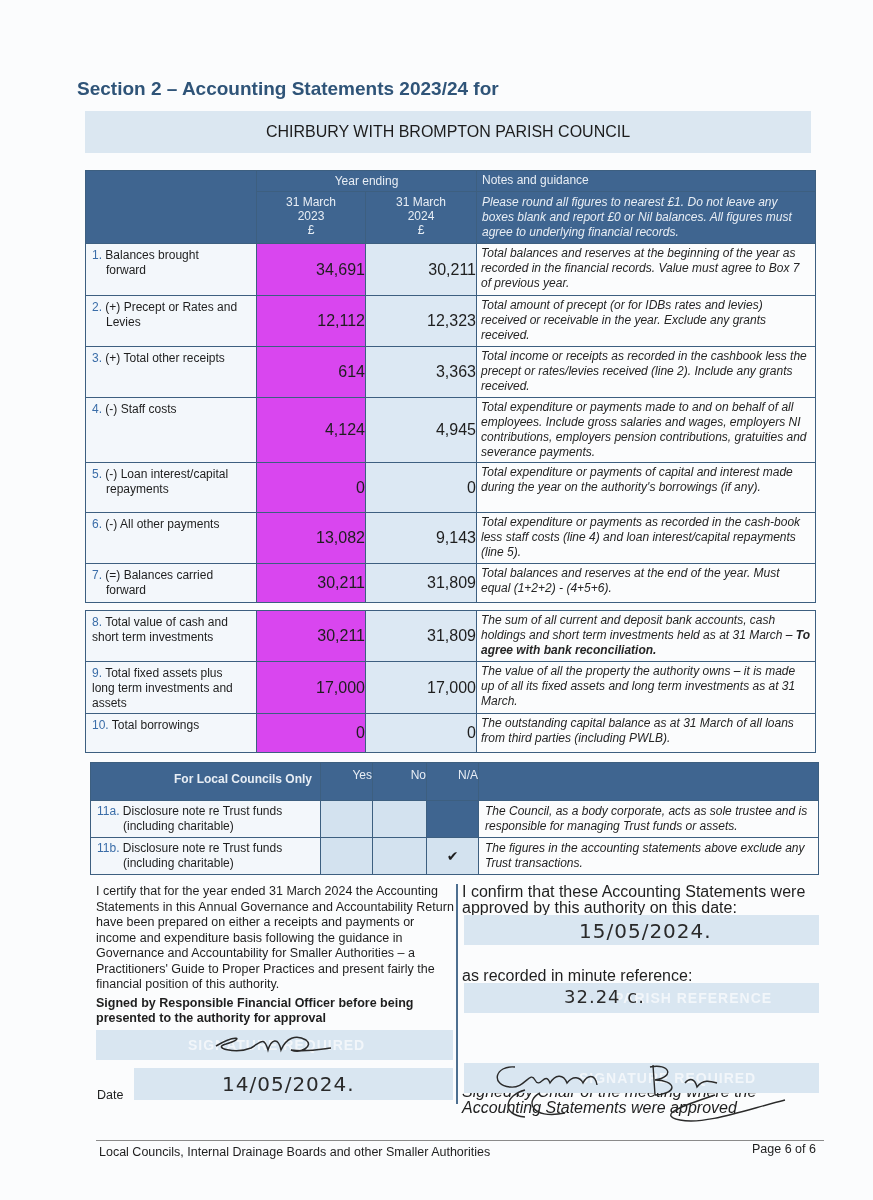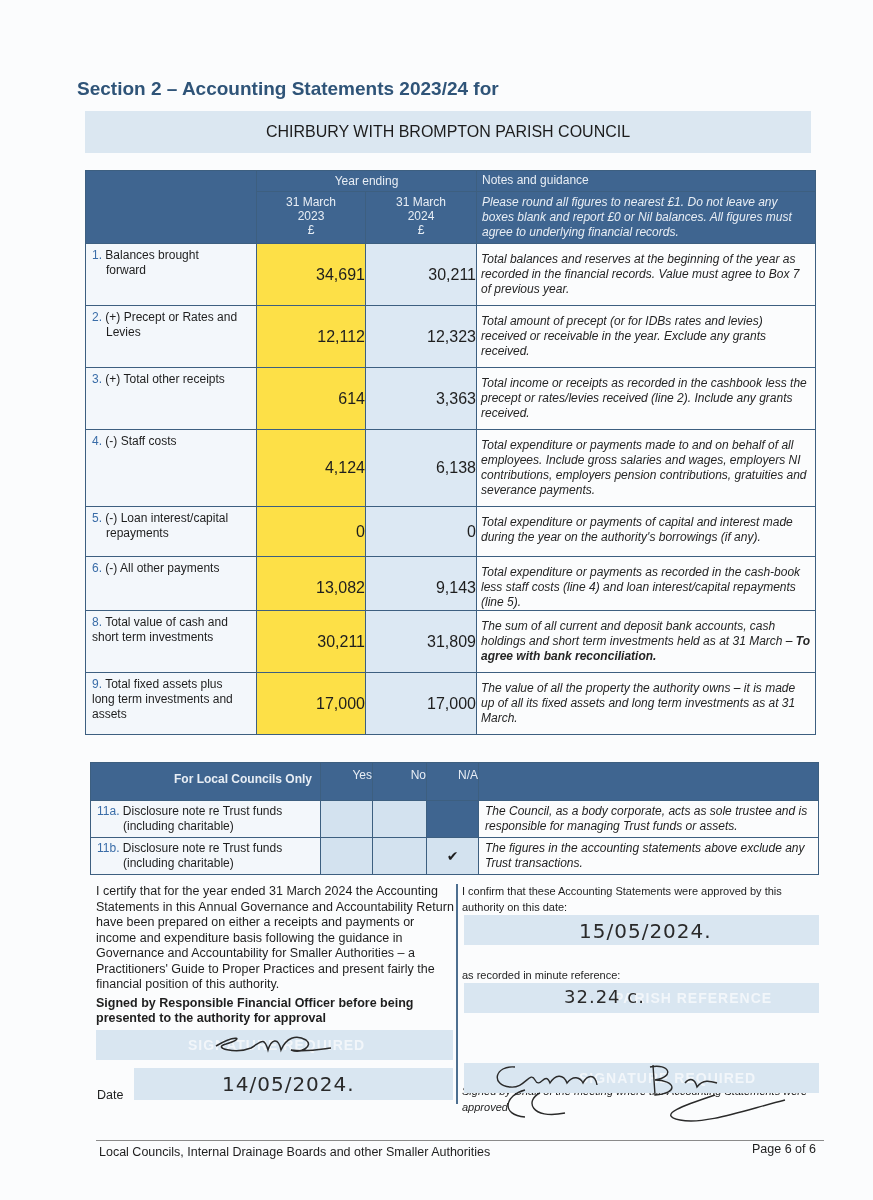--- a/index.html
+++ b/index.html
@@ -21,23 +21,23 @@
   td, th { border: 1px solid #3d5f80; padding: 0; vertical-align: top; }
   .main-table { left: 85px; top: 170px; width: 730px; }
   .hdr { background: #3f6590; color: #e8eef5; font-weight: normal; font-size: 12px; }
   .hdr-notes { text-align: left; padding: 2px 5px; }
   .hdr-year { text-align: center; padding: 3px 0; }
   .hdr-col { text-align: center; line-height: 14px; padding: 3px 0; }
   .hdr-guide { font-style: italic; text-align: left; padding: 3px 5px; line-height: 15px; }
   .lbl { background: #f3f7fb; font-size: 12px; padding: 4px 6px 2px 6px; line-height: 15px; }
   .lbl .num { color: #3a6da8; }
   .lbl .indent { display: block; padding-left: 14px; }
-  .val { background: #fde047; font-size: 16px; text-align: right; vertical-align: middle; padding-right: 0; }
+  .val { background: #d946ef; font-size: 16px; text-align: right; vertical-align: middle; padding-right: 0; }
   .val2 { background: #dce8f3; }
-  .note { background: #fbfcfd; font-size: 12px; font-style: italic; padding: 8px 4px; line-height: 15px; color: #252525; }
+  .note { background: #fbfcfd; font-size: 12px; font-style: italic; padding: 2px 4px; line-height: 15px; color: #252525; }
   .note b { font-style: italic; }
 
   .bal-table { left: 85px; top: 610px; width: 730px; }
   .lc-table { left: 90px; top: 762px; width: 728px; }
   .lc-hdr { background: #3f6590; color: #e8eef5; font-size: 12px; height: 38px; }
   .lc-hdr.left { text-align: right; padding: 9px 8px; font-weight: bold; }
   .lc-hdr.center { text-align: right; padding: 5px 0; font-weight: normal; }
   .lc-lbl { background: #f3f7fb; font-size: 12px; padding: 3px 6px; line-height: 15px; }
   .lc-lbl .num { color: #3a6da8; }
   .lc-box { background: #d3e2ef; text-align: center; vertical-align: middle; font-size: 14px; }
@@ -48,21 +48,21 @@
     position: absolute; left: 96px; top: 884px; width: 360px; font-size: 12.5px; line-height: 15.5px;
   }
   .cert p { margin: 0; }
   .cert .bold { font-weight: bold; margin-top: 3px; }
   .divider-v { position: absolute; left: 456px; top: 884px; width: 2px; height: 220px; background: #4d6f90; }
   .sig-box { position: absolute; background: #d9e6f1; }
   .hand {
     position: absolute; font-family: "DejaVu Sans", sans-serif; color: #2a2a2a; font-size: 20px; letter-spacing: 1px;
   }
   .ghost { position: absolute; color: #f2f6fa; font-weight: bold; font-size: 14px; letter-spacing: 1px; }
-  .confirm { position: absolute; left: 462px; width: 350px; font-size: 11px; line-height: 15.5px; }
+  .confirm { position: absolute; left: 462px; width: 350px; font-size: 16px; line-height: 15.5px; }
   .footer-line { position: absolute; left: 96px; top: 1140px; width: 728px; height: 1px; background: #8a8a8a; }
   .footer-left { position: absolute; left: 99px; top: 1145px; font-size: 12.5px; line-height: 14px; }
   .footer-right { position: absolute; left: 752px; top: 1142px; font-size: 12.5px; }
   .sig-scribble { position: absolute; }
 </style>
 </head>
 <body>
 
 <h1 class="page-title">Section 2 – Accounting Statements 2023/24 for</h1>
 
@@ -111,21 +111,21 @@
   </tr>
   <tr style="height:51px">
     <td class="lbl"><span class="num">3.</span> <span>(+) Total other receipts</span></td>
     <td class="val">614</td>
     <td class="val val2">3,363</td>
     <td class="note">Total income or receipts as recorded in the cashbook less the precept or rates/levies received (line 2). Include any grants received.</td>
   </tr>
   <tr style="height:65px">
     <td class="lbl"><span class="num">4.</span> <span>(-) Staff costs</span></td>
     <td class="val">4,124</td>
-    <td class="val val2">6,138</td>
+    <td class="val val2">4,945</td>
     <td class="note">Total expenditure or payments made to and on behalf of all employees. Include gross salaries and wages, employers NI contributions, employers pension contributions, gratuities and severance payments.</td>
   </tr>
   <tr style="height:50px">
     <td class="lbl"><span class="num">5.</span> <span>(-) Loan interest/capital</span><span class="indent">repayments</span></td>
     <td class="val">0</td>
     <td class="val val2">0</td>
     <td class="note">Total expenditure or payments of capital and interest made during the year on the authority's borrowings (if any).</td>
   </tr>
   <tr style="height:51px">
     <td class="lbl"><span class="num">6.</span><span> (-) All other payments</span></td>
@@ -154,20 +154,26 @@
     <td class="lbl"><span class="num">8.</span> <span>Total value of cash and</span><span class="indent" style="padding-left:0">short term investments</span></td>
     <td class="val">30,211</td>
     <td class="val val2">31,809</td>
     <td class="note"><span>The sum of all current and deposit bank accounts, cash holdings and short term investments held as at 31 March –</span> <b>To agree with bank reconciliation.</b></td>
   </tr>
   <tr style="height:50px">
     <td class="lbl"><span class="num">9.</span> <span>Total fixed assets plus</span><span class="indent" style="padding-left:0">long term investments and assets</span></td>
     <td class="val">17,000</td>
     <td class="val val2">17,000</td>
     <td class="note">The value of all the property the authority owns – it is made up of all its fixed assets and long term investments as at 31 March.</td>
+  </tr>
+  <tr style="height:39px">
+    <td class="lbl"><span class="num">10.</span> <span>Total borrowings</span></td>
+    <td class="val">0</td>
+    <td class="val val2">0</td>
+    <td class="note">The outstanding capital balance as at 31 March of all loans from third parties (including PWLB).</td>
   </tr>
 </tbody>
   </table>
 
 <table class="lc-table">
   <colgroup>
     <col style="width:230px">
       <col style="width:52px">
       <col style="width:54px">
       <col style="width:52px">

